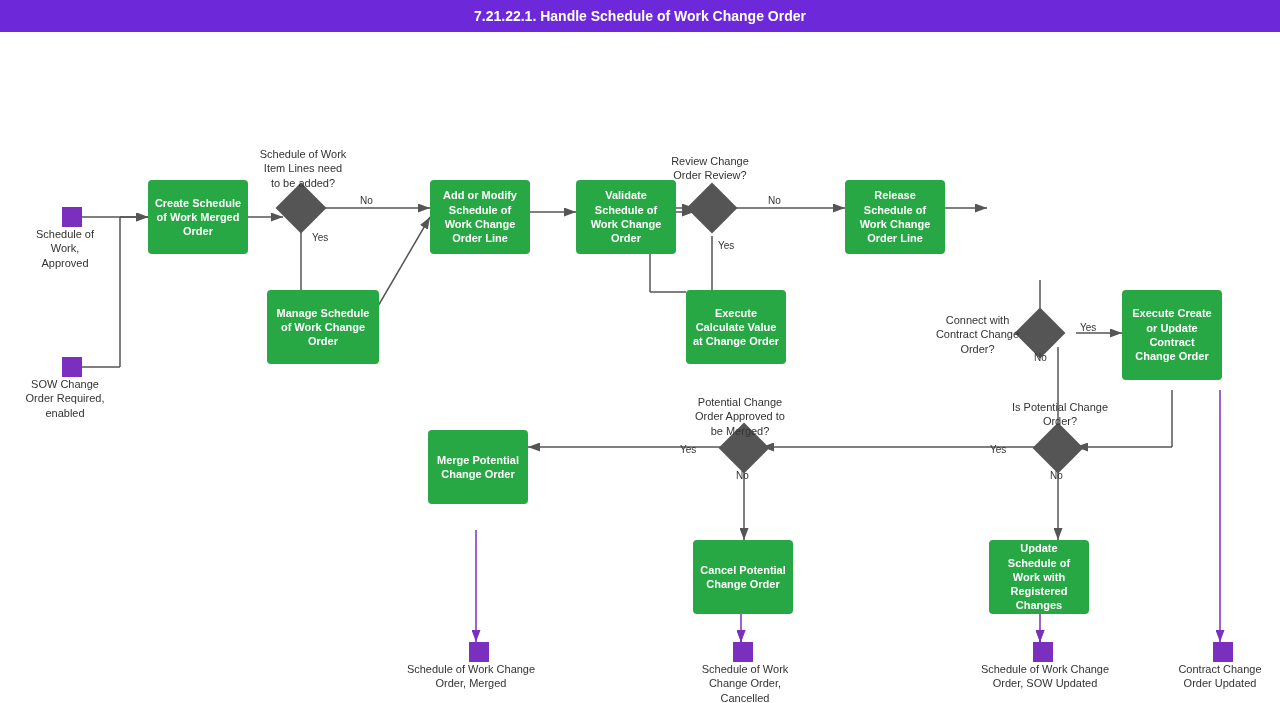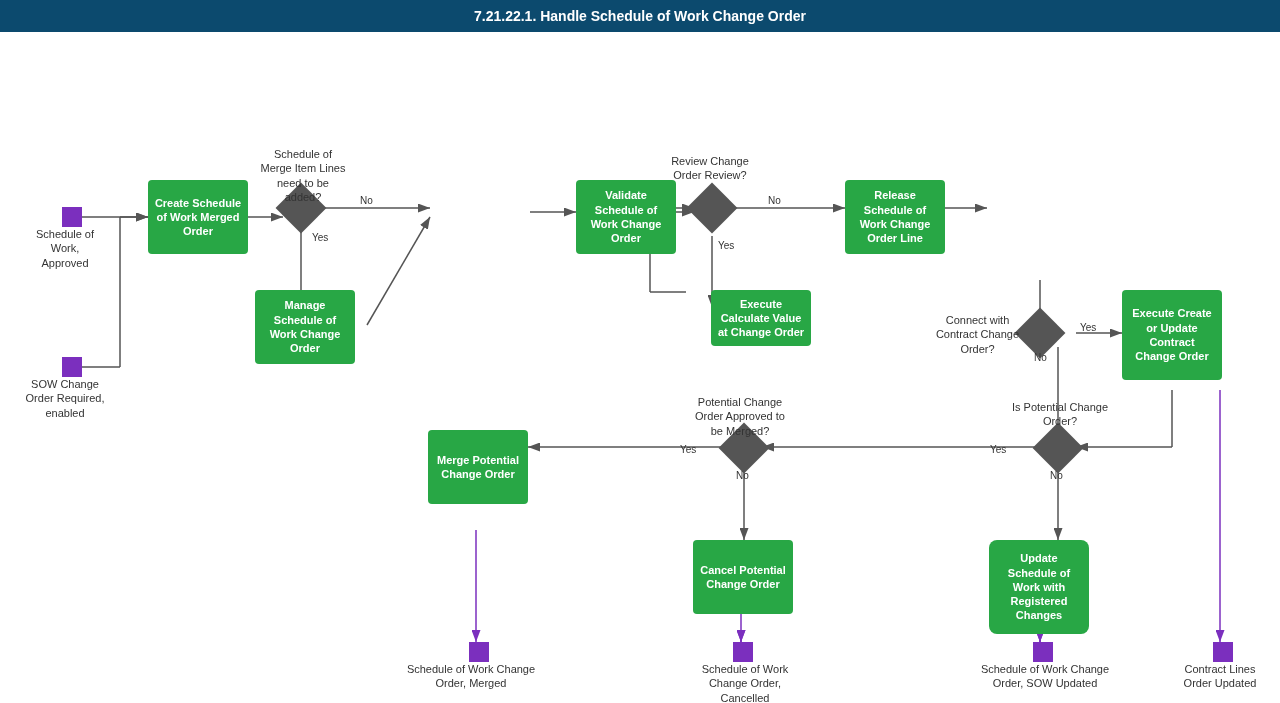--- a/index.html
+++ b/index.html
@@ -1,19 +1,19 @@
 <!DOCTYPE html>
 <html><head>
   <meta charset="utf-8">
   <style>
     * { box-sizing: border-box; margin: 0; padding: 0; }
     body { background: #f0f0f0; font-family: Arial, sans-serif; width: 1280px; height: 703px; overflow: hidden; }
     
     .header {
-      background: #0c4a6e;
+      background: #6d28d9;
       color: white;
       text-align: center;
       padding: 8px;
       font-size: 14px;
       font-weight: bold;
     }
     
     .diagram-area {
       background: white;
       width: 1280px;
@@ -152,37 +152,38 @@
 
   <div class="endpoint" style="left:62px;top:175px;"></div>
   <div class="label" style="left:30px;top:195px;width:70px;">Schedule of Work, Approved</div>
 
   <div class="endpoint" style="left:62px;top:325px;"></div>
   <div class="label" style="left:20px;top:345px;width:90px;">SOW Change Order Required, enabled</div>
 
   <div class="process-box" style="left:148px;top:148px;width:100px;height:74px;">Create Schedule of Work Merged Order</div>
 
   <div class="diamond" style="left:283px;top:158px;"></div>
-  <div class="label" style="left:258px;top:115px;width:90px;">Schedule of Merge Item Lines need to be added?</div>
+  <div class="label" style="left:258px;top:115px;width:90px;">Schedule of Work Item Lines need to be added?</div>
 
   <div class="arrow-label" style="left:360px;top:163px;">No</div>
   <div class="arrow-label" style="left:312px;top:200px;">Yes</div>
 
-  <div class="process-box" style="left:255px;top:258px;width:100px;height:74px;">Manage Schedule of Work Change Order</div>
-
+  <div class="process-box" style="left:267px;top:258px;width:112px;height:74px;">Manage Schedule of Work Change Order</div>
+
+  <div class="process-box" style="left:430px;top:148px;width:100px;height:74px;">Add or Modify Schedule of Work Change Order Line</div>
 
   <div class="process-box" style="left:576px;top:148px;width:100px;height:74px;">Validate Schedule of Work Change Order</div>
 
   <div class="diamond" style="left:694px;top:158px;"></div>
   <div class="label" style="left:660px;top:122px;width:100px;">Review Change Order Review?</div>
 
   <div class="arrow-label" style="left:768px;top:163px;">No</div>
   <div class="arrow-label" style="left:718px;top:208px;">Yes</div>
 
-  <div class="process-box" style="left:686px;top:258px;width:100px;height:56px;margin-left:25px;">Execute Calculate Value at Change Order</div>
+  <div class="process-box" style="left:686px;top:258px;width:100px;height:74px;">Execute Calculate Value at Change Order</div>
 
   <div class="process-box" style="left:845px;top:148px;width:100px;height:74px;">Release Schedule of Work Change Order Line</div>
 
 
   <div class="diamond" style="left:1022px;top:283px;"></div>
   <div class="label" style="left:935px;top:245px;width:85px;margin-top:36px;">Connect with Contract Change Order?</div>
 
   <div class="arrow-label" style="left:1080px;top:290px;">Yes</div>
   <div class="arrow-label" style="left:1034px;top:320px;">No</div>
 
@@ -197,27 +198,27 @@
   <div class="diamond" style="left:726px;top:398px;"></div>
   <div class="label" style="left:690px;top:363px;width:100px;">Potential Change Order Approved to be Merged?</div>
 
   <div class="arrow-label" style="left:680px;top:412px;">Yes</div>
   <div class="arrow-label" style="left:736px;top:438px;">No</div>
 
   <div class="process-box" style="left:428px;top:398px;width:100px;height:74px;">Merge Potential Change Order</div>
 
   <div class="process-box" style="left:693px;top:508px;width:100px;height:74px;">Cancel Potential Change Order</div>
 
-  <div class="process-box" style="left:989px;top:508px;width:100px;height:94px;border-radius:8px;">Update Schedule of Work with Registered Changes</div>
+  <div class="process-box" style="left:989px;top:508px;width:100px;height:74px;">Update Schedule of Work with Registered Changes</div>
 
   <div class="endpoint" style="left:469px;top:610px;"></div>
   <div class="label" style="left:406px;top:630px;width:130px;">Schedule of Work Change Order, Merged</div>
 
   <div class="endpoint" style="left:733px;top:610px;"></div>
   <div class="label" style="left:685px;top:630px;width:120px;">Schedule of Work Change Order, Cancelled</div>
 
   <div class="endpoint" style="left:1033px;top:610px;"></div>
   <div class="label" style="left:980px;top:630px;width:130px;">Schedule of Work Change Order, SOW Updated</div>
 
   <div class="endpoint" style="left:1213px;top:610px;"></div>
-  <div class="label" style="left:1170px;top:630px;width:100px;">Contract Lines Order Updated</div>
+  <div class="label" style="left:1170px;top:630px;width:100px;">Contract Change Order Updated</div>
 
 </div>
 
 </body></html>

